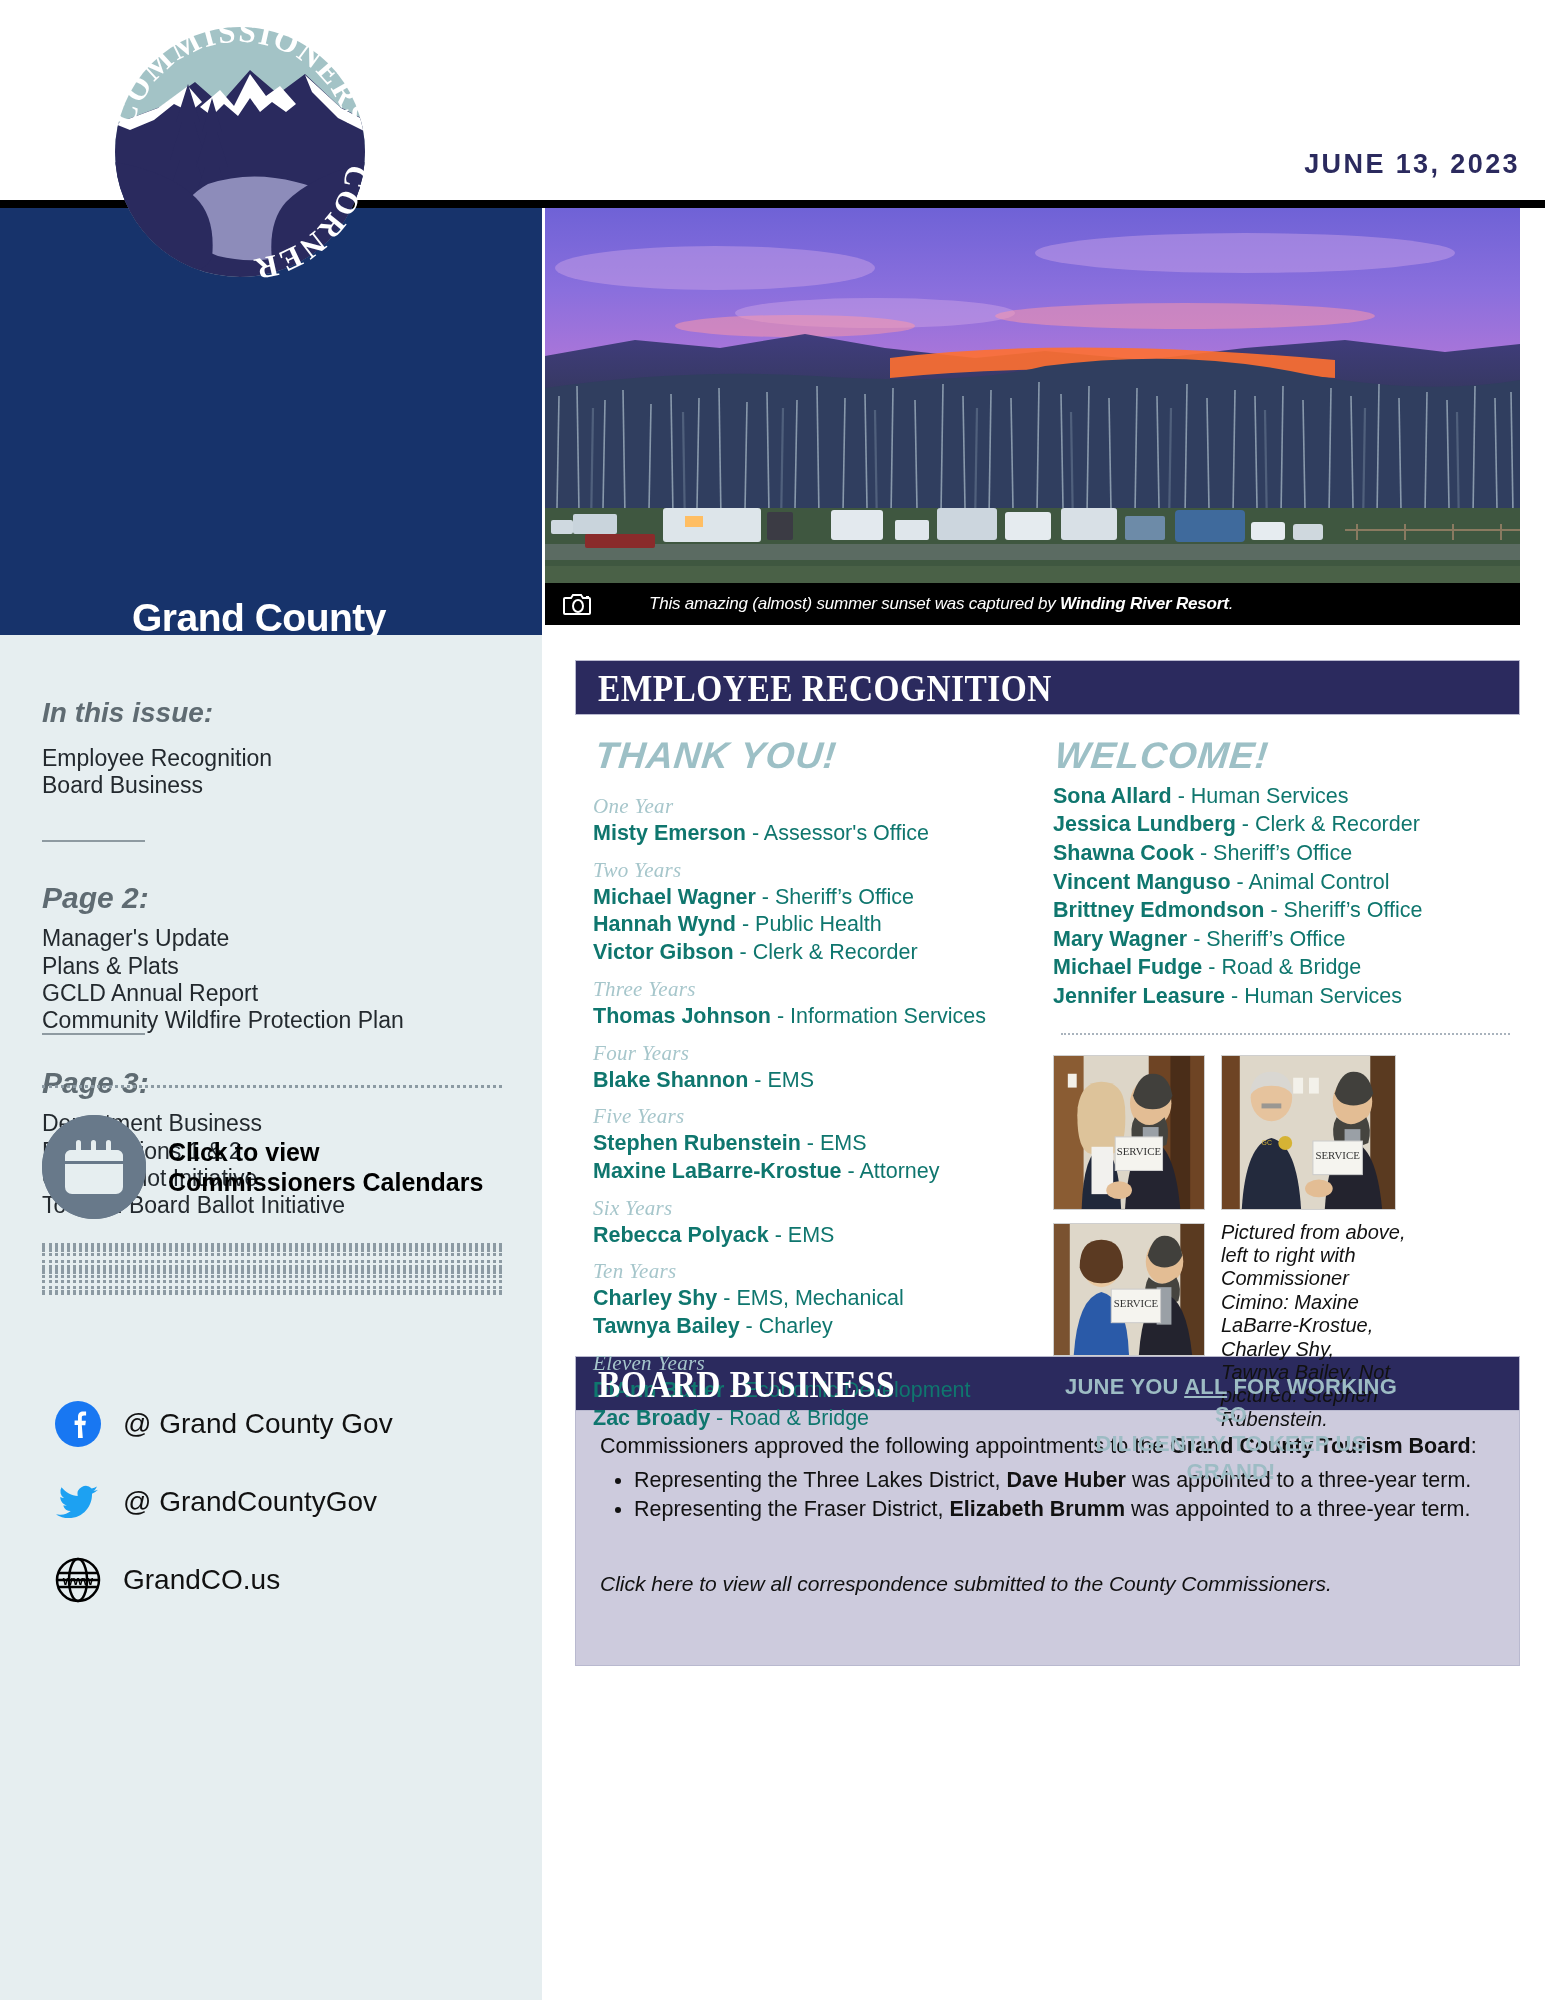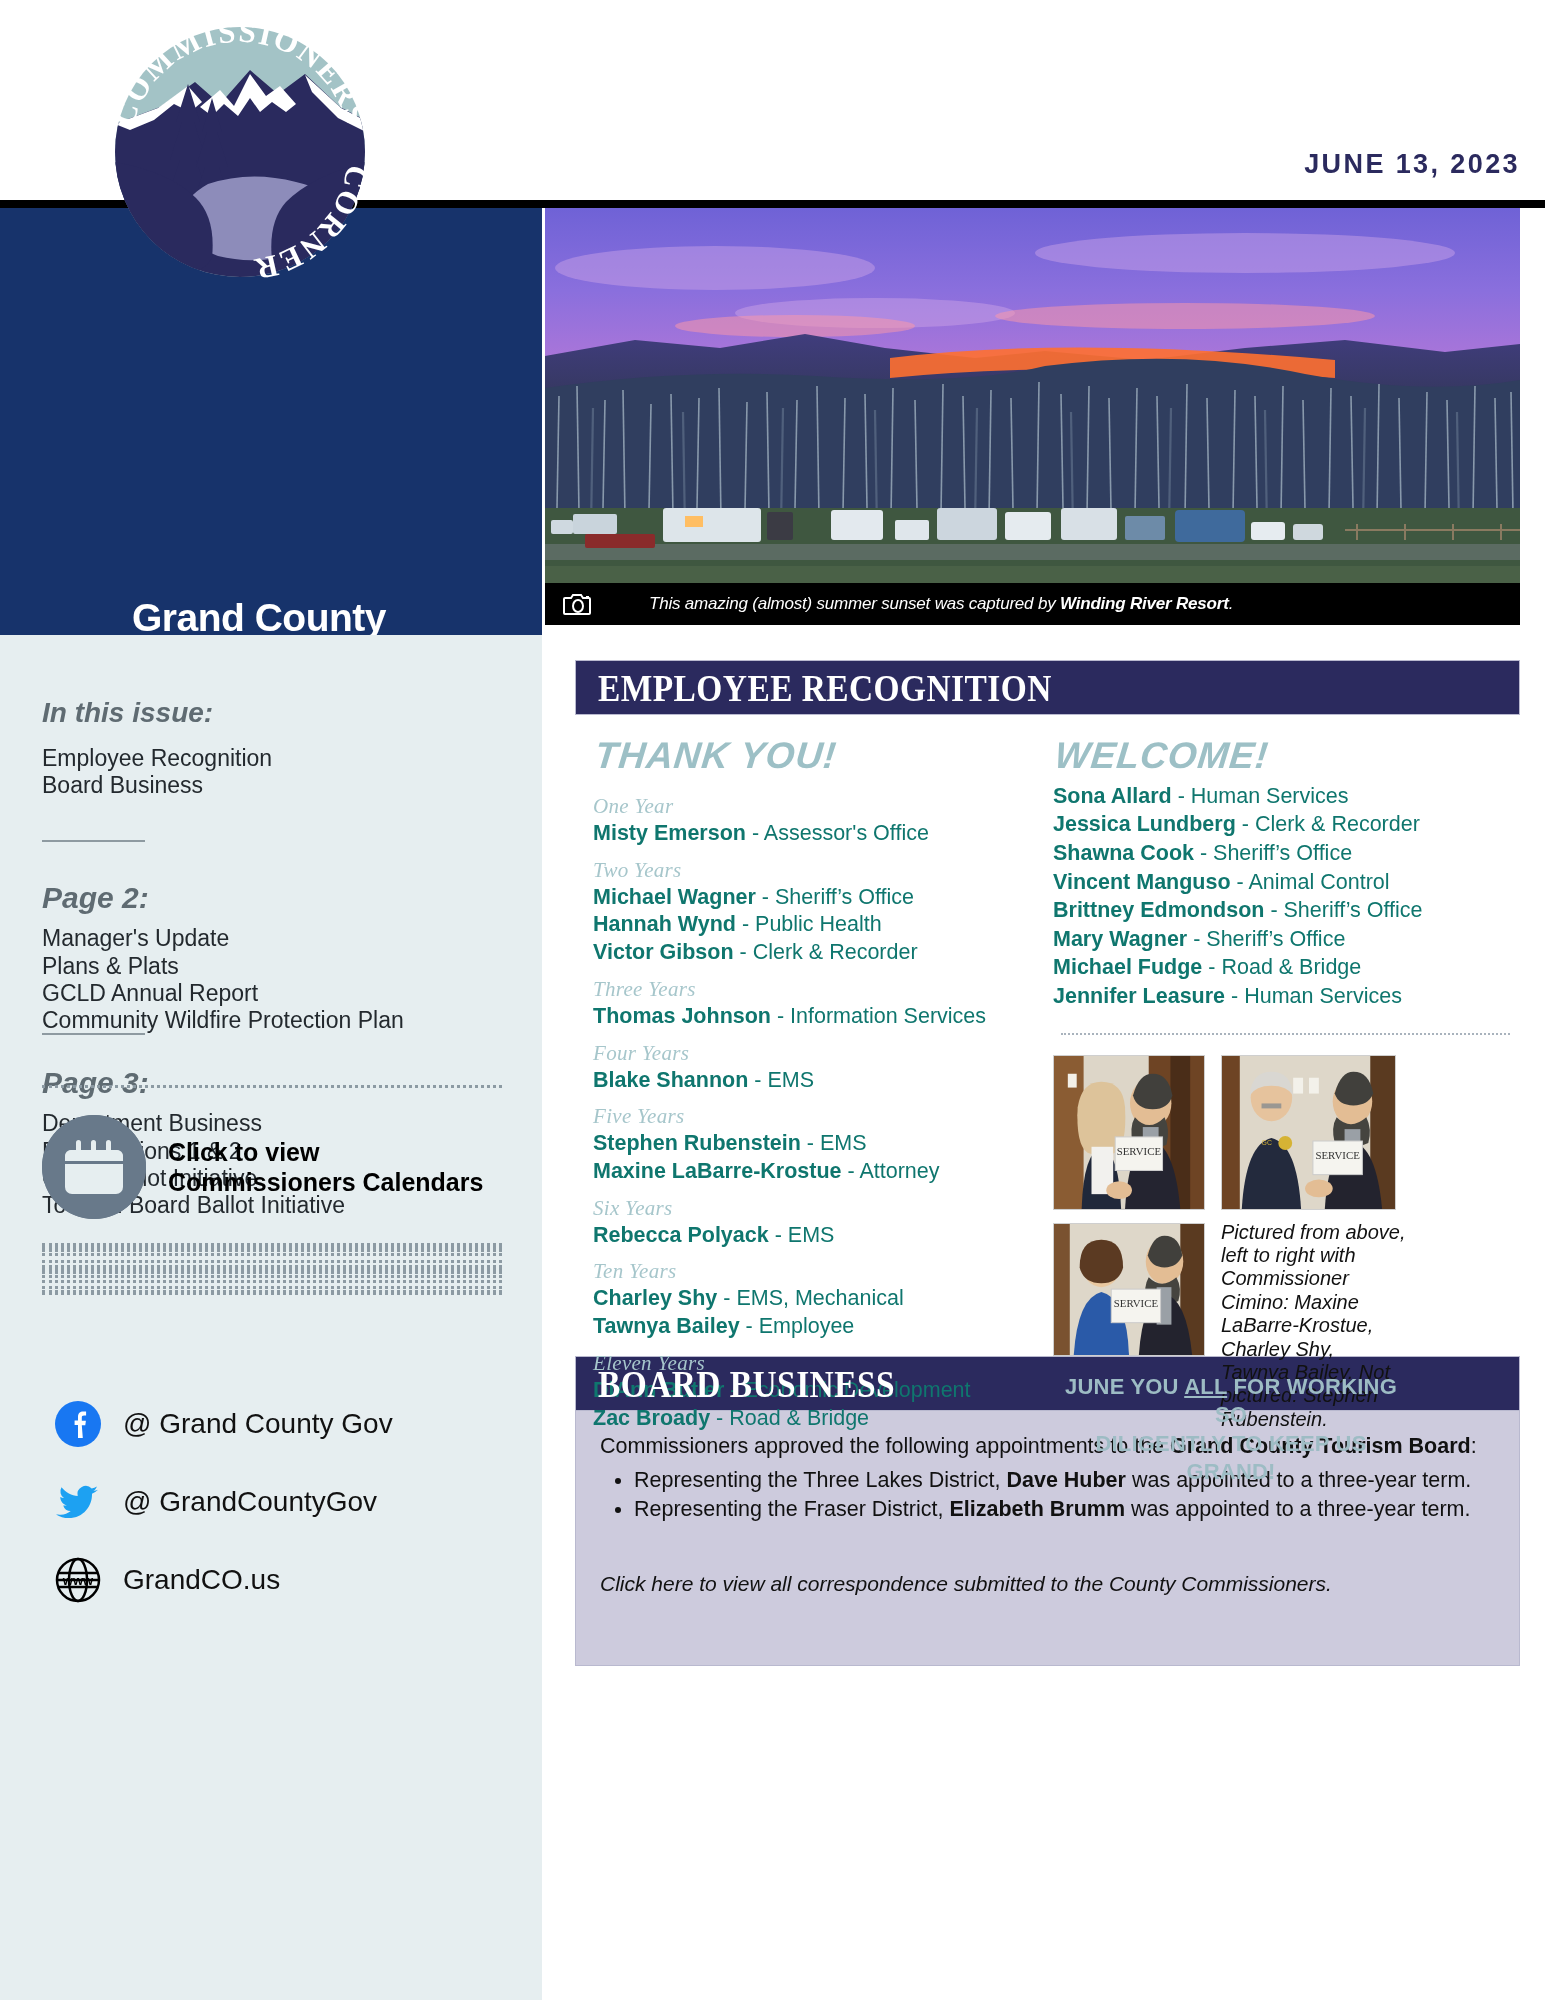--- a/index.html
+++ b/index.html
@@ -533,21 +533,21 @@
             <div class="person"><b>Stephen  Rubenstein</b><span> - EMS</span></div>
             <div class="person"><b>Maxine LaBarre-Krostue</b><span> - Attorney</span></div>
           </div>
           <div class="yr-group">
             <div class="script-sub">Six Years</div>
             <div class="person"><b>Rebecca Polyack</b><span> - EMS</span></div>
           </div>
           <div class="yr-group">
             <div class="script-sub">Ten Years</div>
             <div class="person"><b>Charley Shy</b><span> - EMS, Mechanical</span></div>
-            <div class="person"><b>Tawnya Bailey</b><span> - Employee</span></div>
+            <div class="person"><b>Tawnya Bailey</b><span> - Charley</span></div>
           </div>
           <div class="yr-group">
             <div class="script-sub">Eleven Years</div>
             <div class="person"><b>DiAnn Butler</b><span> - Economic Development</span></div>
             <div class="person"><b>Zac Broady</b><span> - Road &amp; Bridge</span></div>
           </div>
         </div>
     </div>
 
     <div id="col-welcome">

